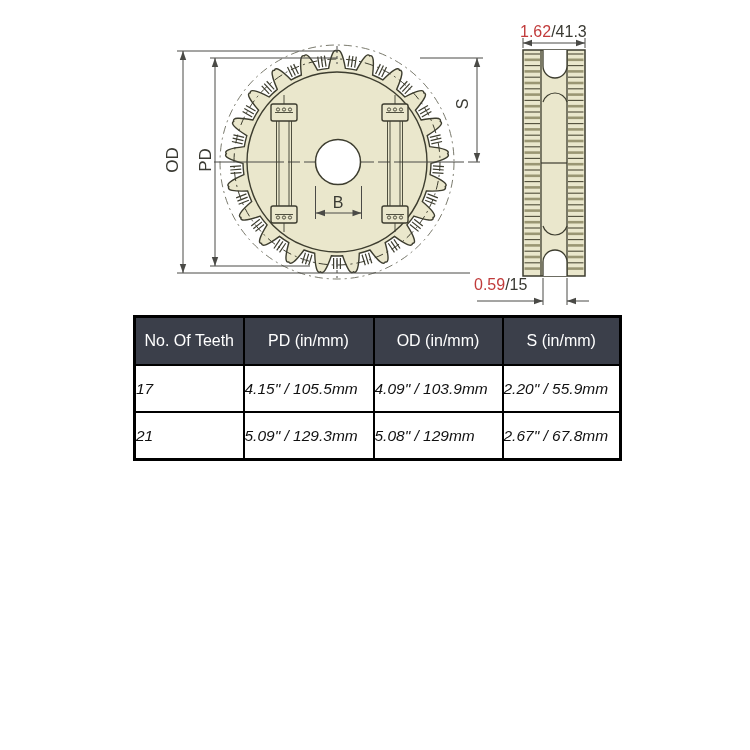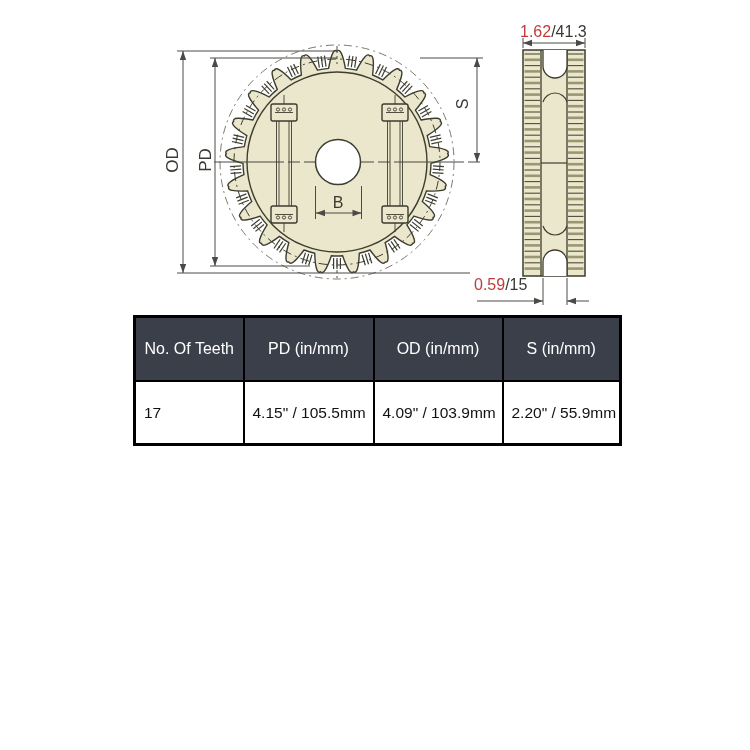--- a/index.html
+++ b/index.html
@@ -5,23 +5,23 @@
   html,body{margin:0;padding:0;width:750px;height:750px;background:#fff;
     font-family:"Liberation Sans",sans-serif;}
   .canvas{position:relative;width:750px;height:750px;background:#fff;overflow:hidden;}
   #drawing{position:absolute;left:0;top:0;}
   #drawing text{font-family:"Liberation Sans",sans-serif;fill:#3a3a33;}
   .dim-txt{font-size:16px;}
   .axis-lbl{font-size:17px;}
   table.spec{position:absolute;left:133px;top:315px;width:486px;
     border-collapse:collapse;table-layout:fixed;border:3px solid #000;}
   table.spec th,table.spec td{border:2px solid #000;
-    vertical-align:middle;padding:8px;overflow:hidden;white-space:nowrap;}
+    vertical-align:middle;padding:0;overflow:hidden;white-space:nowrap;}
   table.spec th{height:46px;background:#3b3f4a;color:#fff;font-weight:400;font-size:16px;}
-  table.spec td{height:45px;background:#fff;color:#111;font-size:15.5px;}
+  table.spec td{height:45px;background:#fff;color:#111;font-size:15.5px;font-style:italic;}
   table.spec tr.dark td{background:#3b3f4a;color:#fff;}
 </style>
 </head>
 <body>
 
 <div class="canvas">
 
   <svg id="drawing" width="750" height="315" viewBox="0 0 750 315">
 
     <g id="g-front">
@@ -284,15 +284,21 @@
         <th>S (in/mm)</th>
       </tr>
     </thead>
     <tbody>
       <tr>
         <td>17</td>
         <td>4.15" / 105.5mm</td>
         <td>4.09" / 103.9mm</td>
         <td>2.20" / 55.9mm</td>
       </tr>
+      <tr>
+        <td>21</td>
+        <td>5.09" / 129.3mm</td>
+        <td>5.08" / 129mm</td>
+        <td>2.67" / 67.8mm</td>
+      </tr>
     </tbody>
   </table>
 </div>
 
 </body></html>

